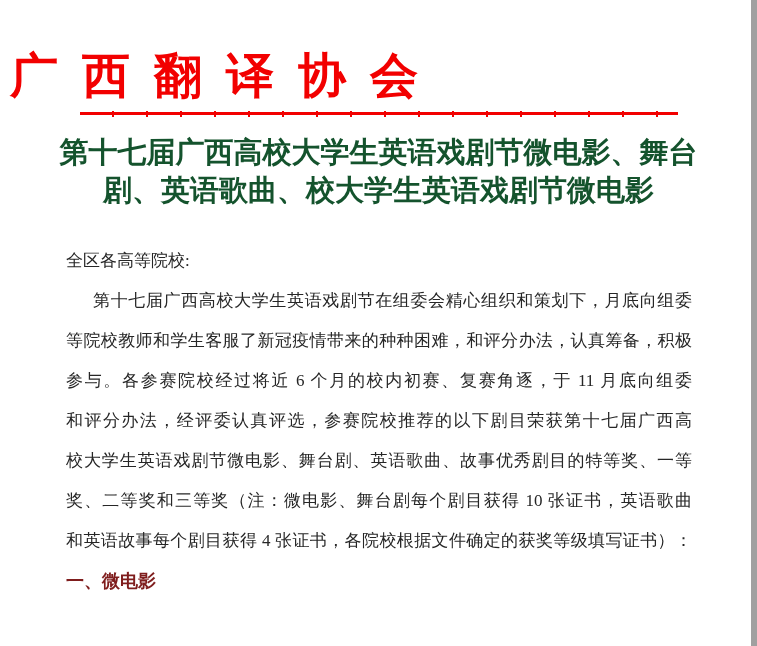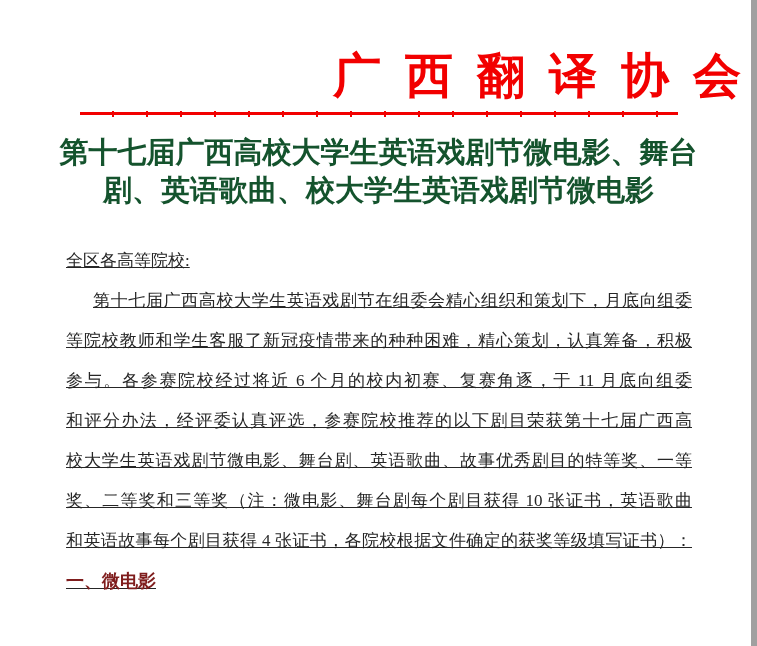--- a/index.html
+++ b/index.html
@@ -14,21 +14,21 @@
   
   .page-edge {
     position: absolute;
     top: 0; right: 0; bottom: 0;
     width: 6px;
     background: #a0a0a0;
   }
   
   .letterhead {
     margin: 46px 10px 0 10px;
-    text-align: right;
+    text-align: left;
     color: #f20000;
     font-size: 48px;
     font-weight: bold;
     letter-spacing: 6px;
     line-height: 60px;
     white-space: nowrap;
   }
   
   .title-rule {
     position: relative;
@@ -57,21 +57,20 @@
     color: #14532d;
     font-size: 29px;
     font-weight: bold;
     line-height: 38px;
   }
   
   .doc-body {
     margin: 32px 65px 0 66px;
     color: #262626;
     font-size: 17px;
-    text-decoration: underline;
   }
   .salutation {
     line-height: 40px;
     text-align: left;
   }
   .para-line {
     line-height: 40px;
     text-align: justify;
     text-align-last: justify;
     text-justify: inter-character;
@@ -99,21 +98,21 @@
   <div class="doc-title">
     <div>第十七届广西高校大学生英语戏剧节微电影、舞台</div>
     <div>剧、英语歌曲、校大学生英语戏剧节微电影</div>
   </div>
 
   <div class="doc-body">
     <div class="salutation">全区各高等院校:</div>
 
     <div>
       <div class="para-line first-line">第十七届广西高校大学生英语戏剧节在组委会精心组织和策划下，月底向组委</div>
-      <div class="para-line">等院校教师和学生客服了新冠疫情带来的种种困难，精心策划，认真筹备，积极</div>
+      <div class="para-line">等院校教师和学生客服了新冠疫情带来的种种困难，和评分办法，认真筹备，积极</div>
       <div class="para-line">参与。各参赛院校经过将近 6 个月的校内初赛、复赛角逐，于 11 月底向组委</div>
       <div class="para-line">和评分办法，经评委认真评选，参赛院校推荐的以下剧目荣获第十七届广西高</div>
       <div class="para-line">校大学生英语戏剧节微电影、舞台剧、英语歌曲、故事优秀剧目的特等奖、一等</div>
       <div class="para-line">奖、二等奖和三等奖（注：微电影、舞台剧每个剧目获得 10 张证书，英语歌曲</div>
       <div class="para-line">和英语故事每个剧目获得 4 张证书，各院校根据文件确定的获奖等级填写证书）：</div>
     </div>
 
     <div class="section-heading">一、微电影</div>
   </div>
 

